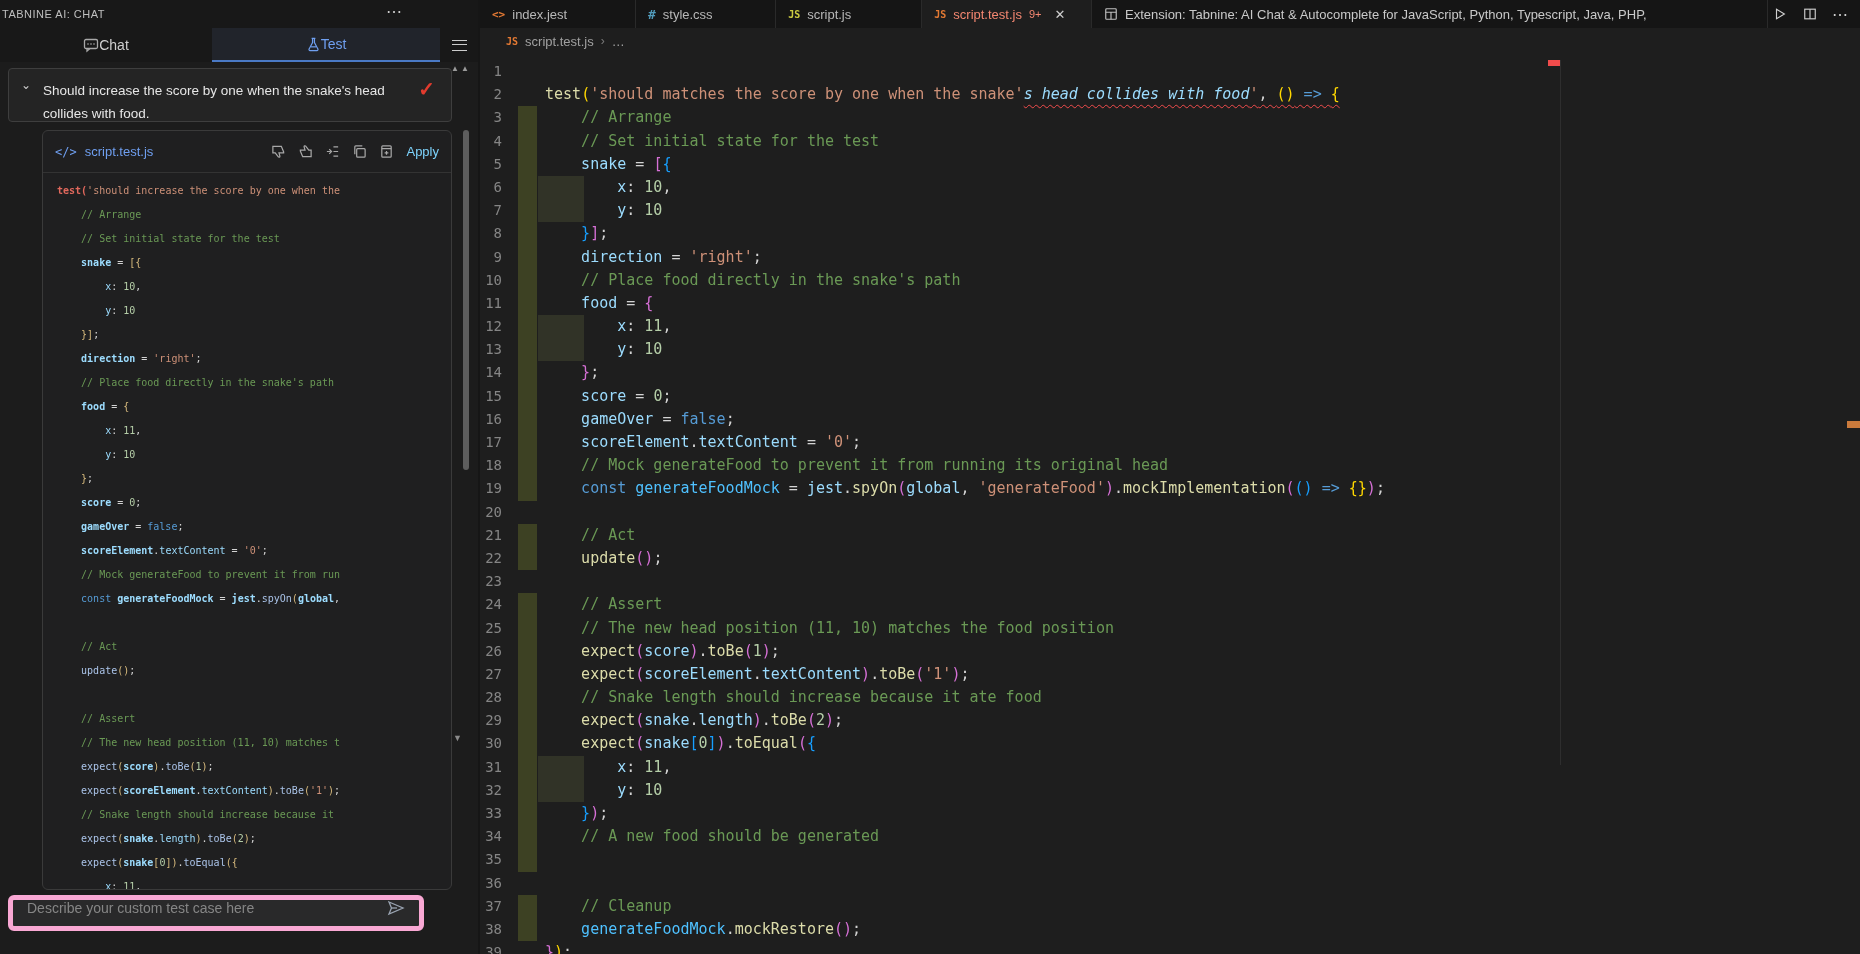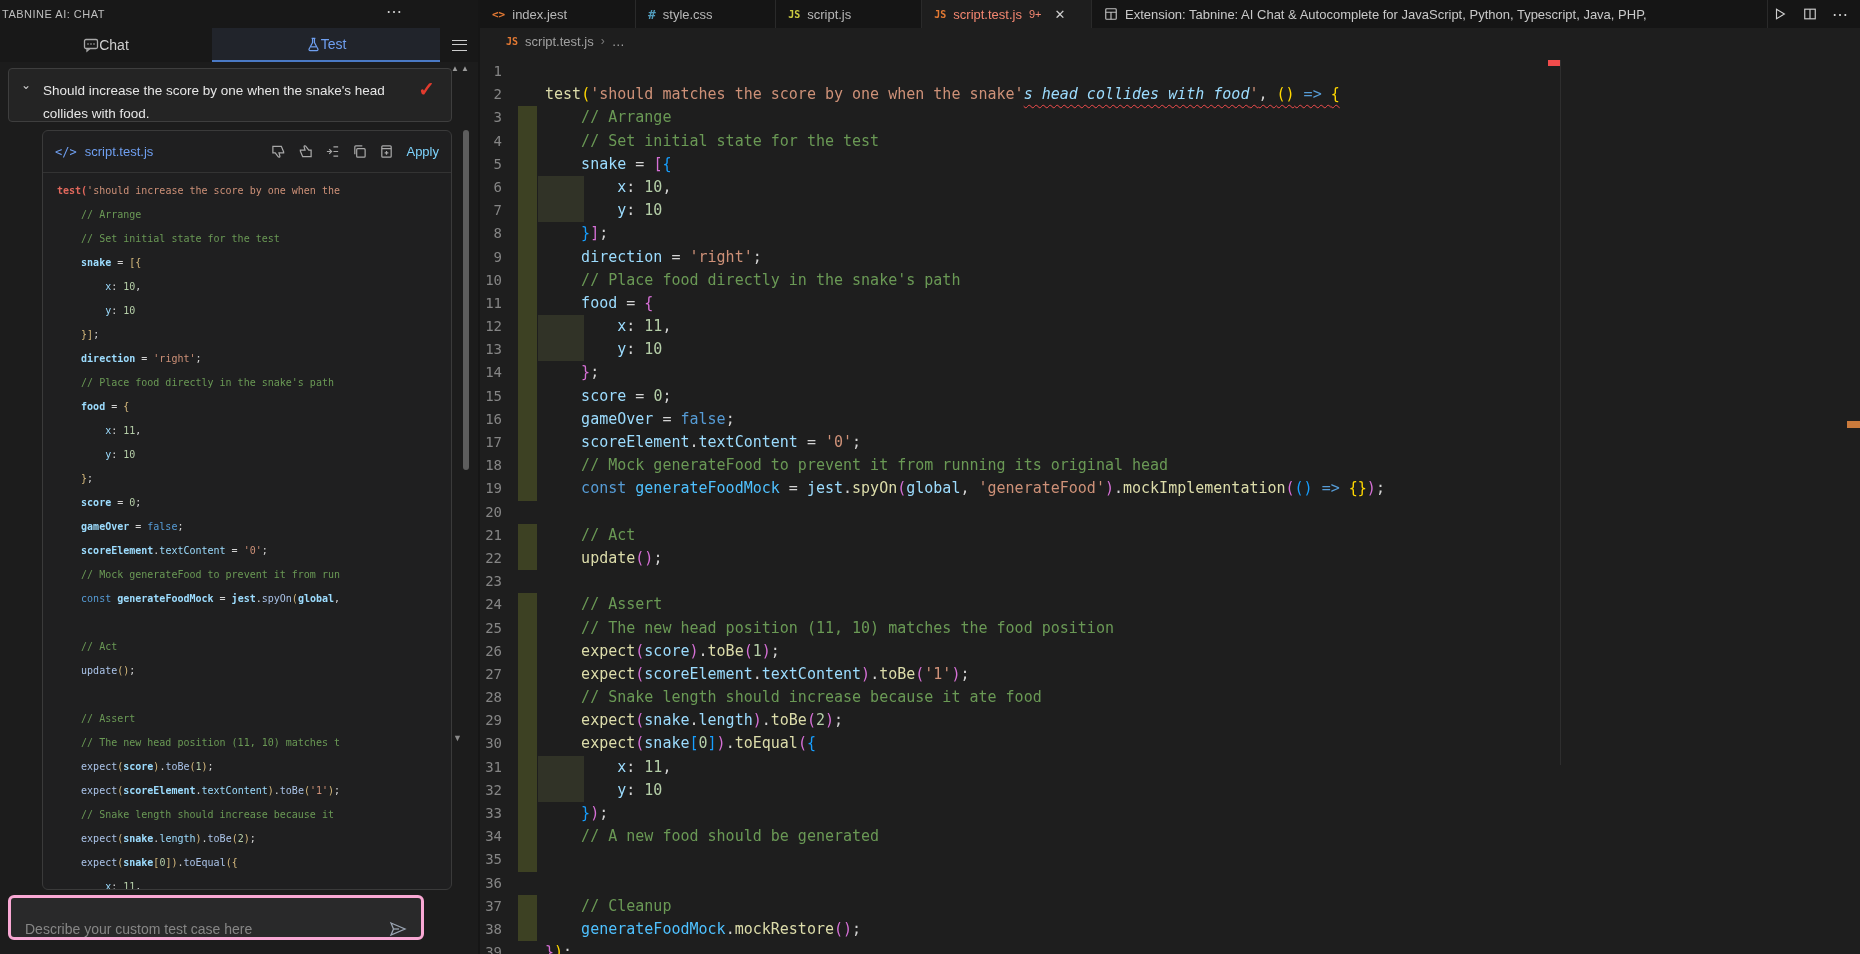--- a/index.html
+++ b/index.html
@@ -34,22 +34,22 @@
   .cc-header { height:42px; display:flex; align-items:center; padding:0 12px; border-bottom:1px solid #333; }
   .cc-file { display:flex; align-items:center; gap:8px; color:#6f9ff0; }
   .cc-file .codetag { font-family:"DejaVu Sans Mono",monospace; font-size:12px; }
   .cc-file .fname { font-size:13px; }
   .cc-actions { margin-left:auto; display:flex; align-items:center; gap:12px; }
   .cc-actions svg { display:block; cursor:pointer; }
   .cc-apply { font-size:13px; color:#7dd3fc; cursor:pointer; }
   .chat-code { padding:6px 0 0 14px; overflow:hidden; }
   .cline { height:24px; line-height:24px; font-family:"DejaVu Sans Mono",monospace; font-size:10px; white-space:pre; }
 
-  .chat-input { position:absolute; left:8px; top:895px; width:416px; height:45px; background:#29292a;
-                border:3px solid #f9a8d4; border-radius:6px; display:flex; align-items:flex-end; padding:0 14px; }
+  .chat-input { position:absolute; left:8px; top:895px; width:416px; height:36px; background:#29292a;
+                border:5px solid #f9a8d4; border-radius:6px; display:flex; align-items:flex-start; padding:0 14px; }
   .chat-input .placeholder { font-size:14px; color:#868686; }
   .send-btn { margin-left:auto; cursor:pointer; display:flex; }
 
   
   .cs-up1 { position:absolute; left:451px; top:64px; color:#9a9a9a; font-size:8px; }
   .cs-up2 { position:absolute; left:461px; top:64px; color:#9a9a9a; font-size:8px; }
   .cs-thumb { position:absolute; left:463px; top:130px; width:6px; height:340px; background:#5d5d5d; border-radius:3px; }
   .cs-down { position:absolute; left:453px; top:733px; color:#8a8a8a; font-size:9px; }
 
   .v-divider { position:absolute; left:478px; top:0; width:2px; height:954px; background:#161616; }

